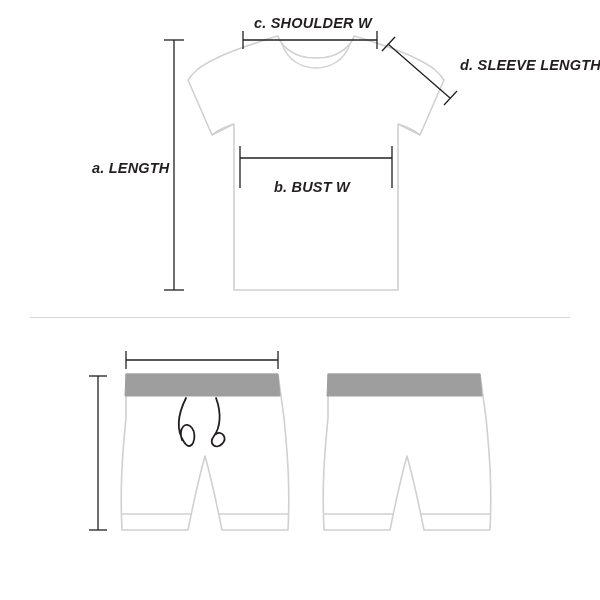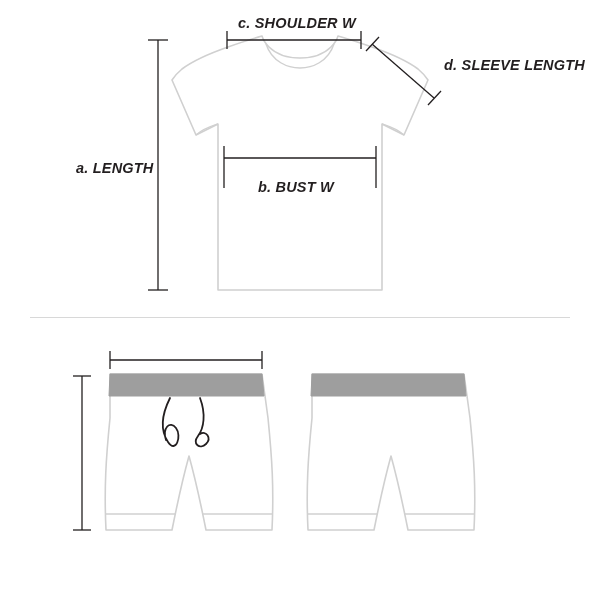--- a/index.html
+++ b/index.html
@@ -10,21 +10,21 @@
   #page {
     position: relative;
     width: 600px;
     height: 600px;
     background: #ffffff;
     font-family: "Liberation Sans", sans-serif;
     overflow: hidden;
   }
   .panel {
     position: absolute;
-    left: 0;
+    left: 16px;
     width: 540px;
   }
   #panel-top { top: 0; height: 318px; }
   #panel-bottom { top: 318px; height: 282px; }
 
   .divider {
     position: absolute;
     left: 30px;
     top: 317px;
     width: 540px;

